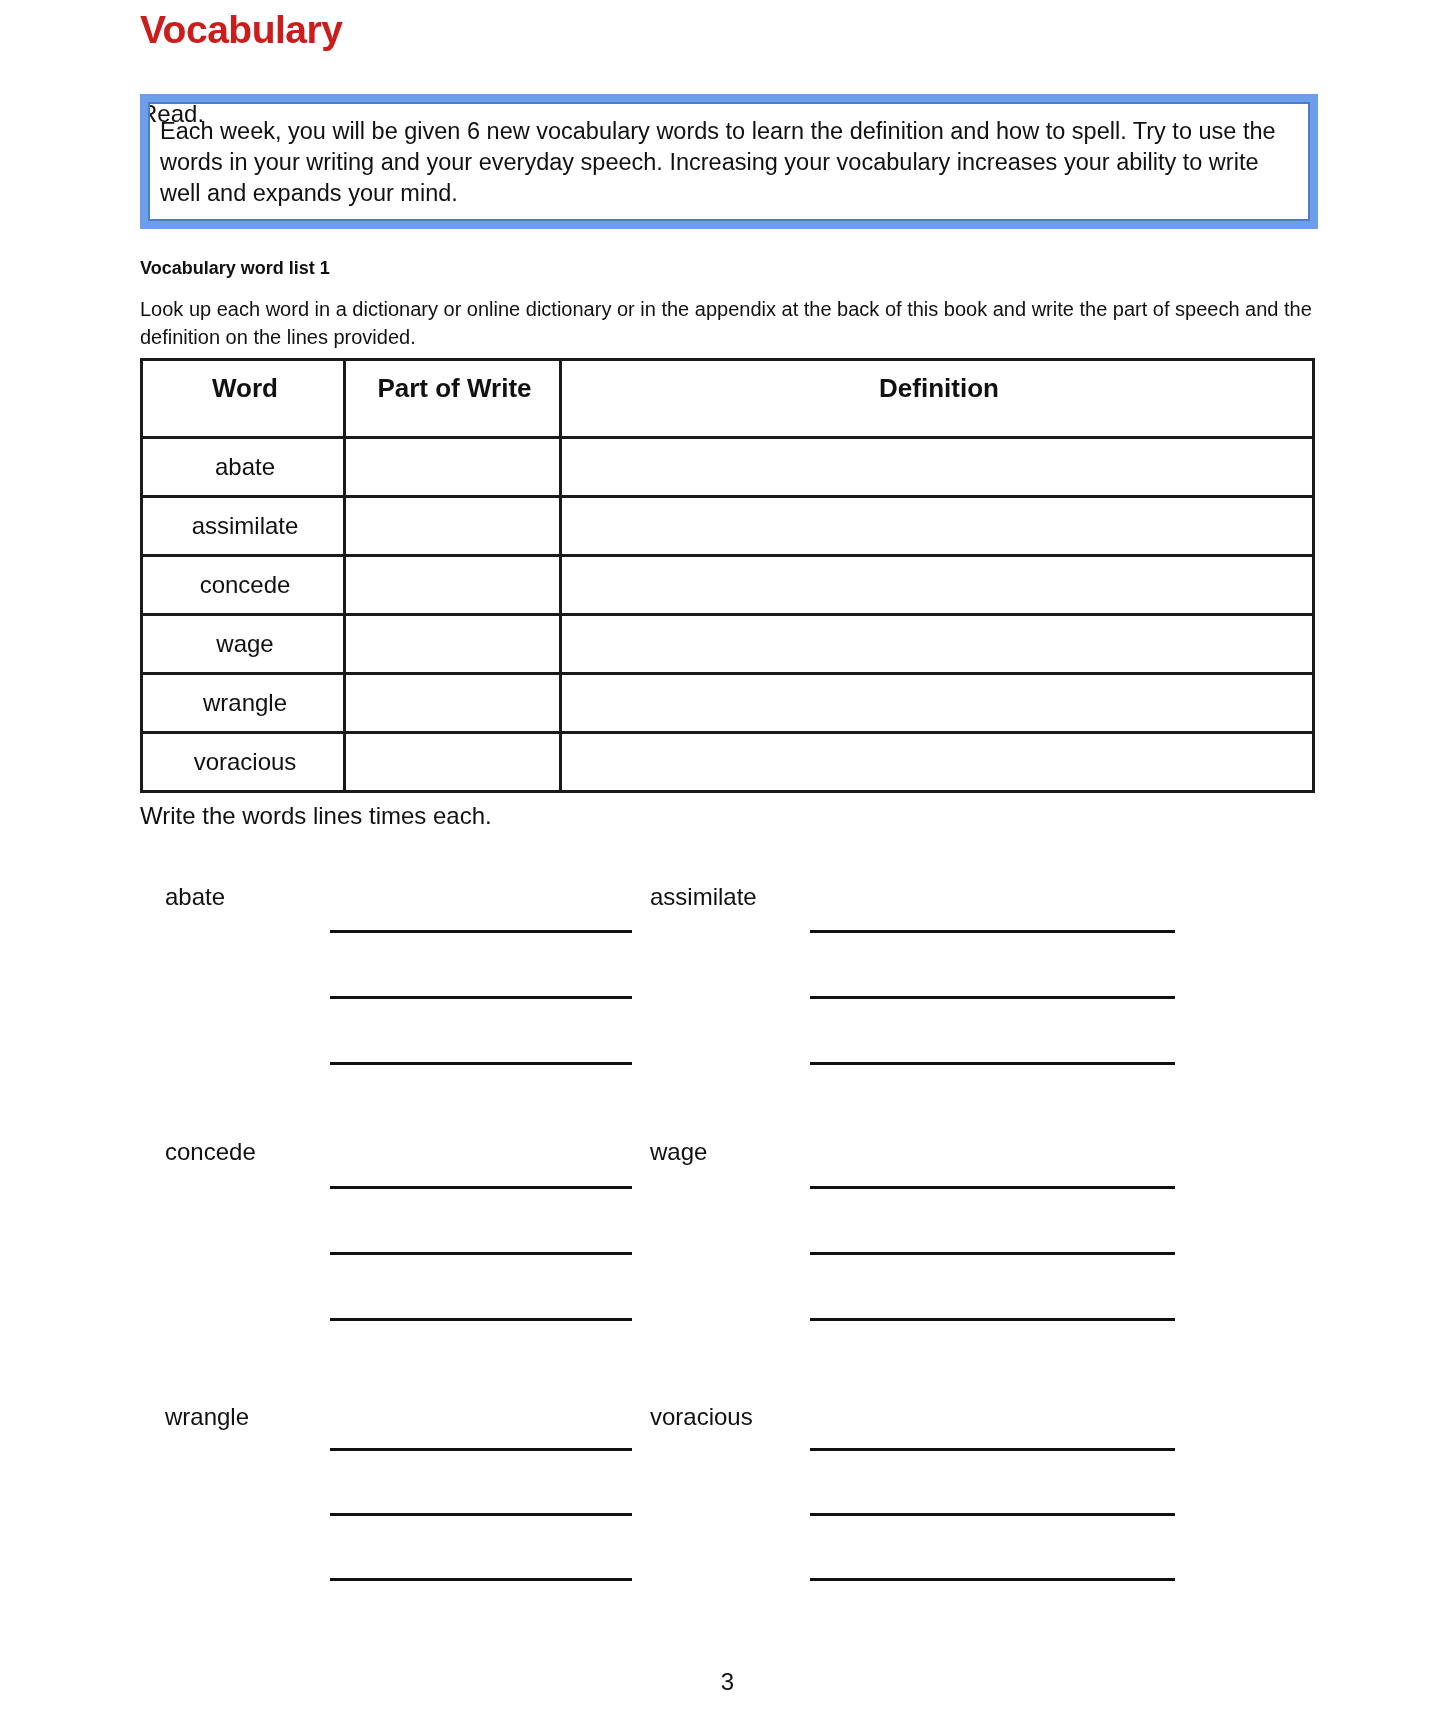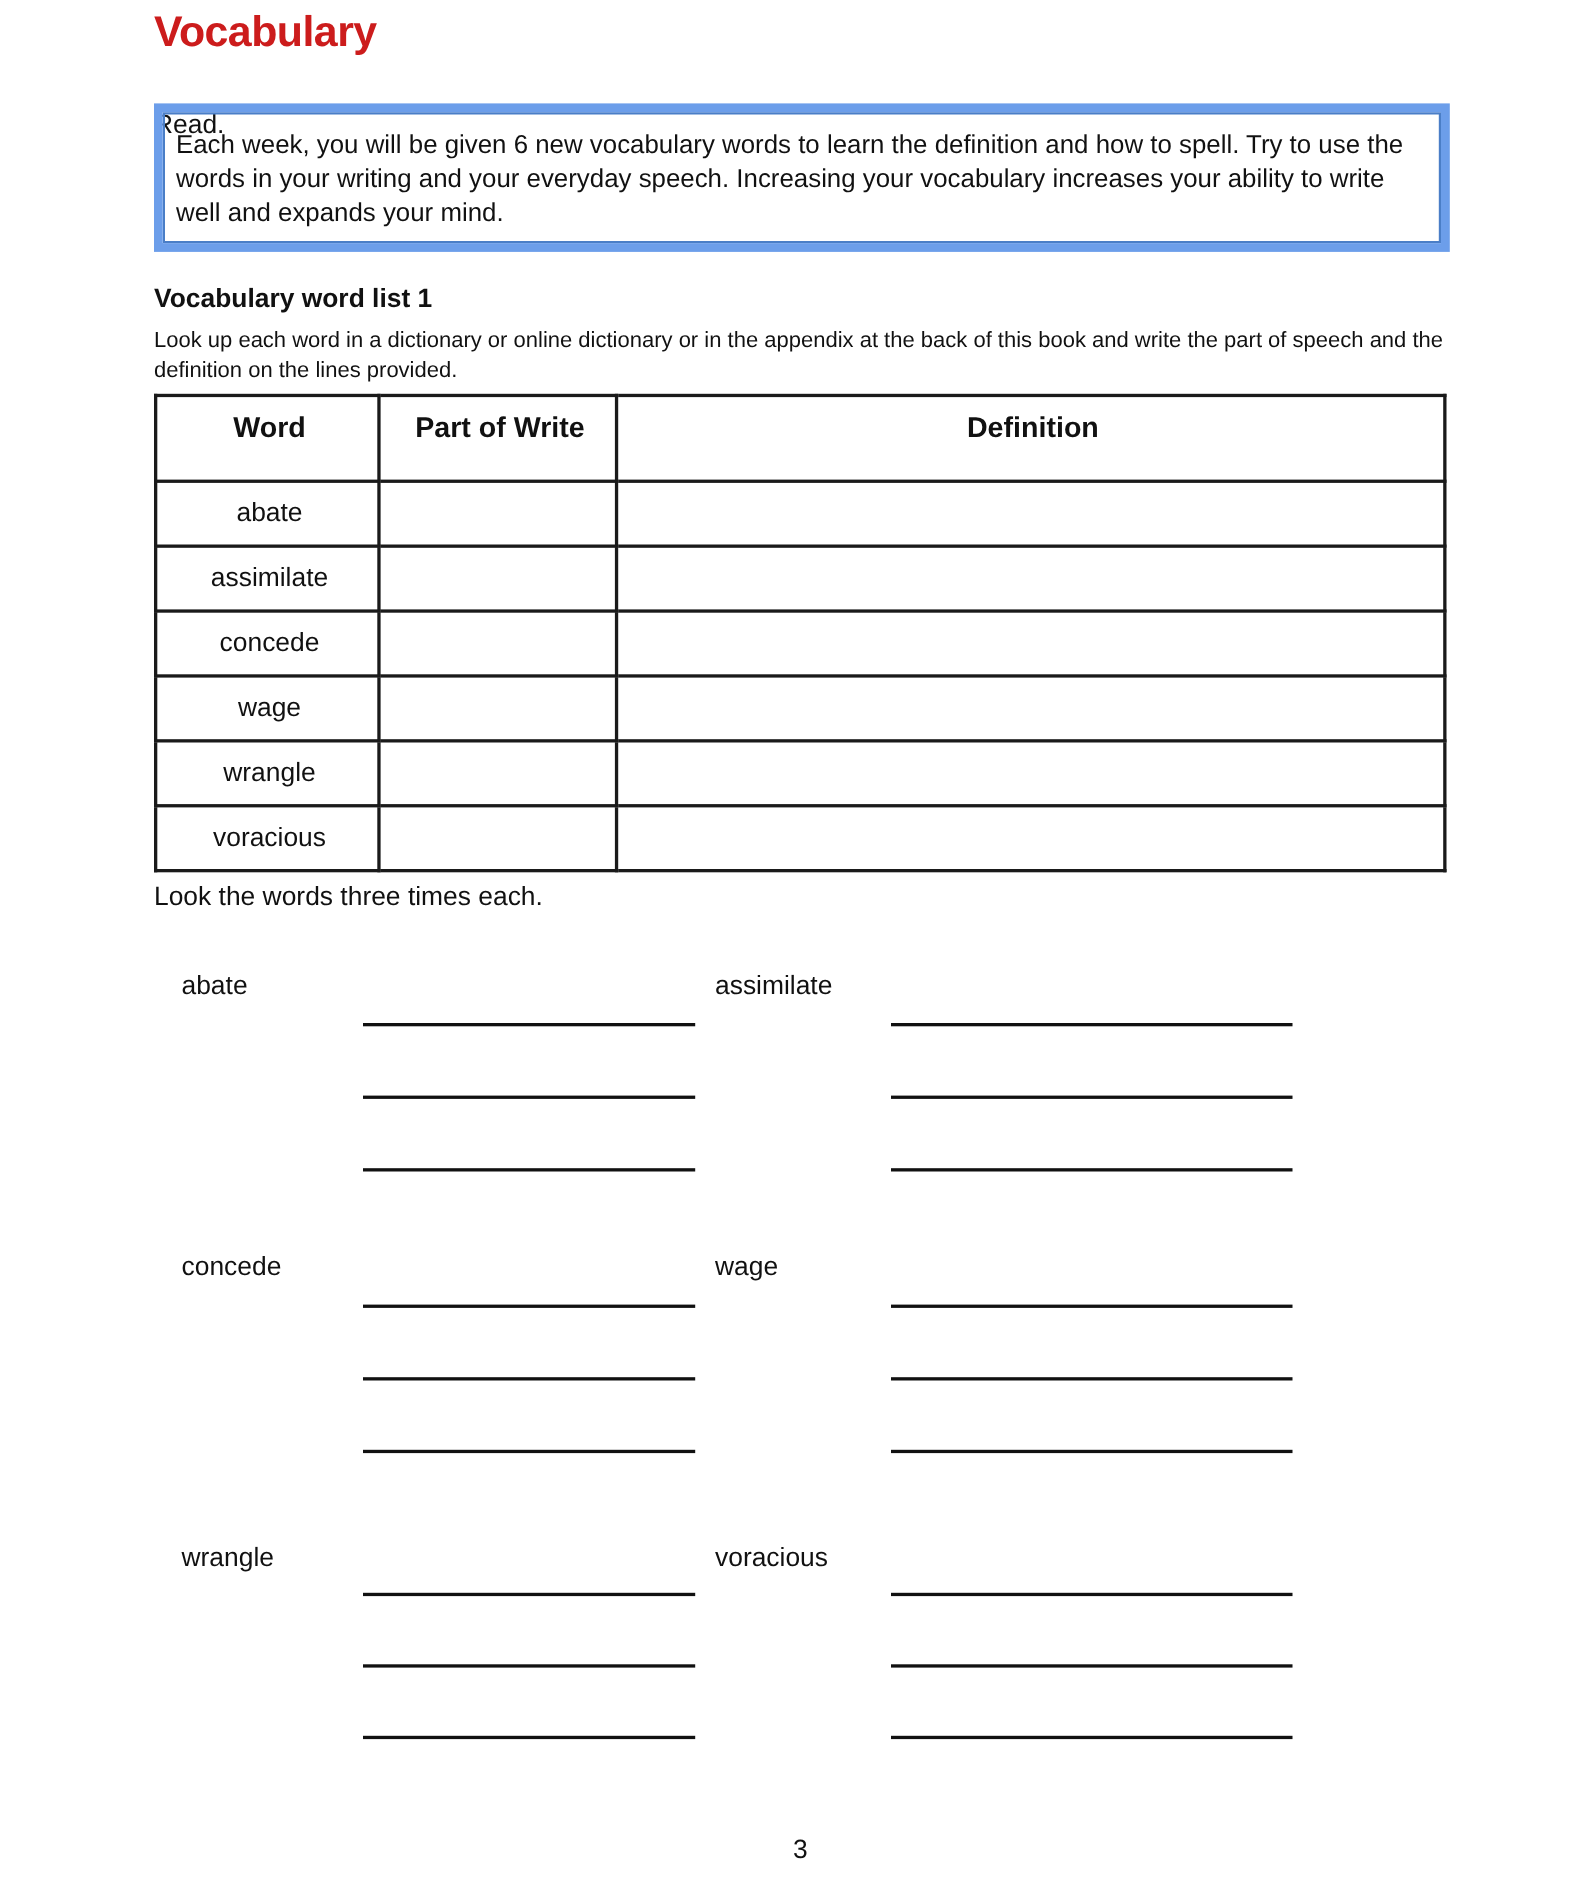--- a/index.html
+++ b/index.html
@@ -17,21 +17,21 @@
   
   #intro-box{
     left:140px;top:94px;width:1178px;box-sizing:border-box;
     border:8px solid #6c9eea;
     box-shadow:inset 0 0 0 2px #4a7ec7;
     padding:14px 10px 12px 12px;
     font-size:23.5px;line-height:1.32;
   }
 
   
-  #word-list-heading{left:140px;top:258px;font-size:24px;font-weight:bold;}
+  #word-list-heading{left:140px;top:258px;font-size:18px;font-weight:bold;}
   #word-list-instructions{left:140px;top:296px;width:1178px;font-size:20px;line-height:1.38;}
 
   
   #vocab-table{
     left:140px;top:358px;width:1175px;
     border-collapse:collapse;table-layout:fixed;
   }
   #vocab-table th,#vocab-table td{
     border:3px solid #1a1a1a;
     text-align:center;vertical-align:top;
@@ -109,21 +109,21 @@
     <td></td>
   </tr>
   <tr>
     <td>voracious</td>
     <td></td>
     <td></td>
   </tr>
 </tbody>
   </table>
 
-<div class="abs" id="write-instruction">Look the words three times each.</div>
+<div class="abs" id="write-instruction">Write the words lines times each.</div>
 
 <div class="plabel" style="left:165px;top:883px;">abate</div>
 <div class="wline l" style="top:930px;"></div>
 <div class="wline l" style="top:996px;"></div>
 <div class="wline l" style="top:1062px;"></div>
 
 <div class="plabel" style="left:650px;top:883px;">assimilate</div>
 <div class="wline r" style="top:930px;"></div>
 <div class="wline r" style="top:996px;"></div>
 <div class="wline r" style="top:1062px;"></div>

